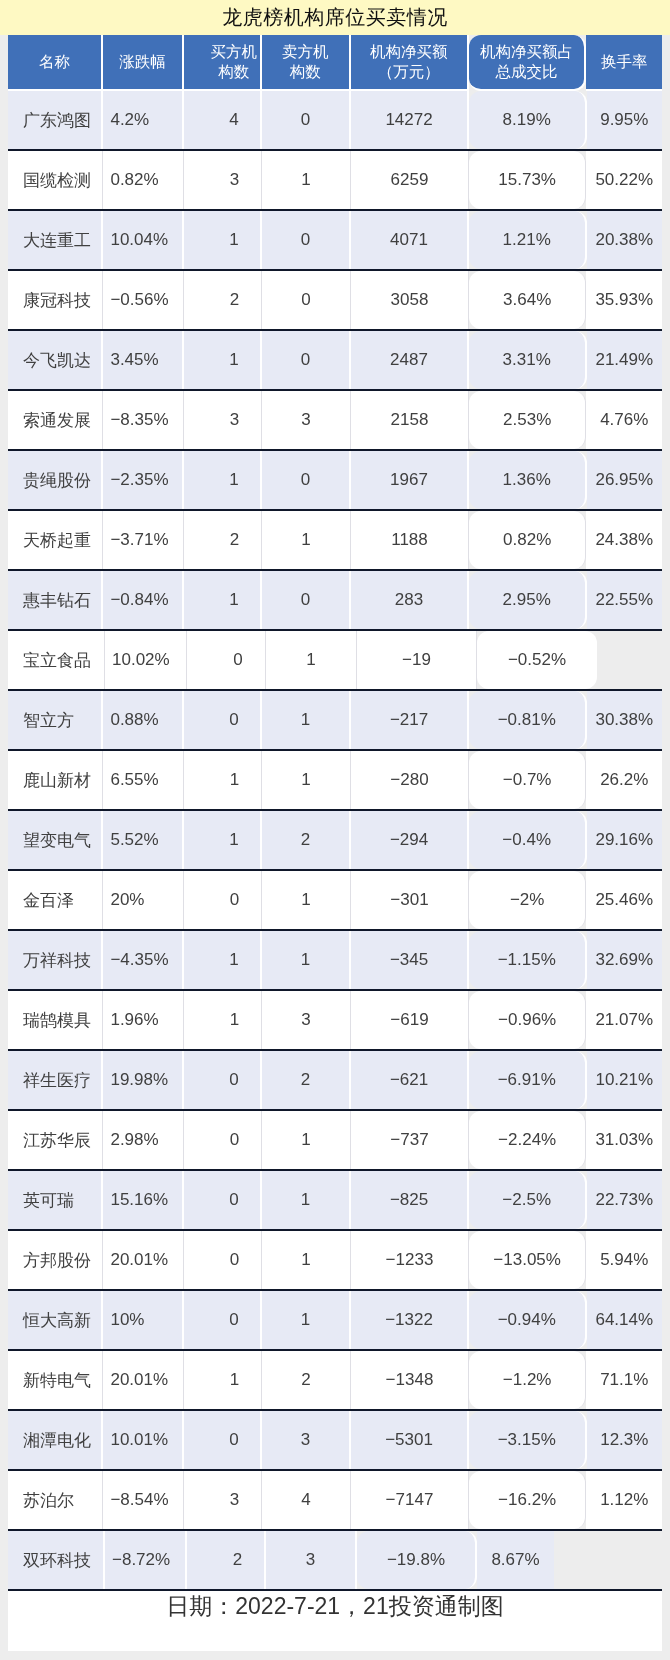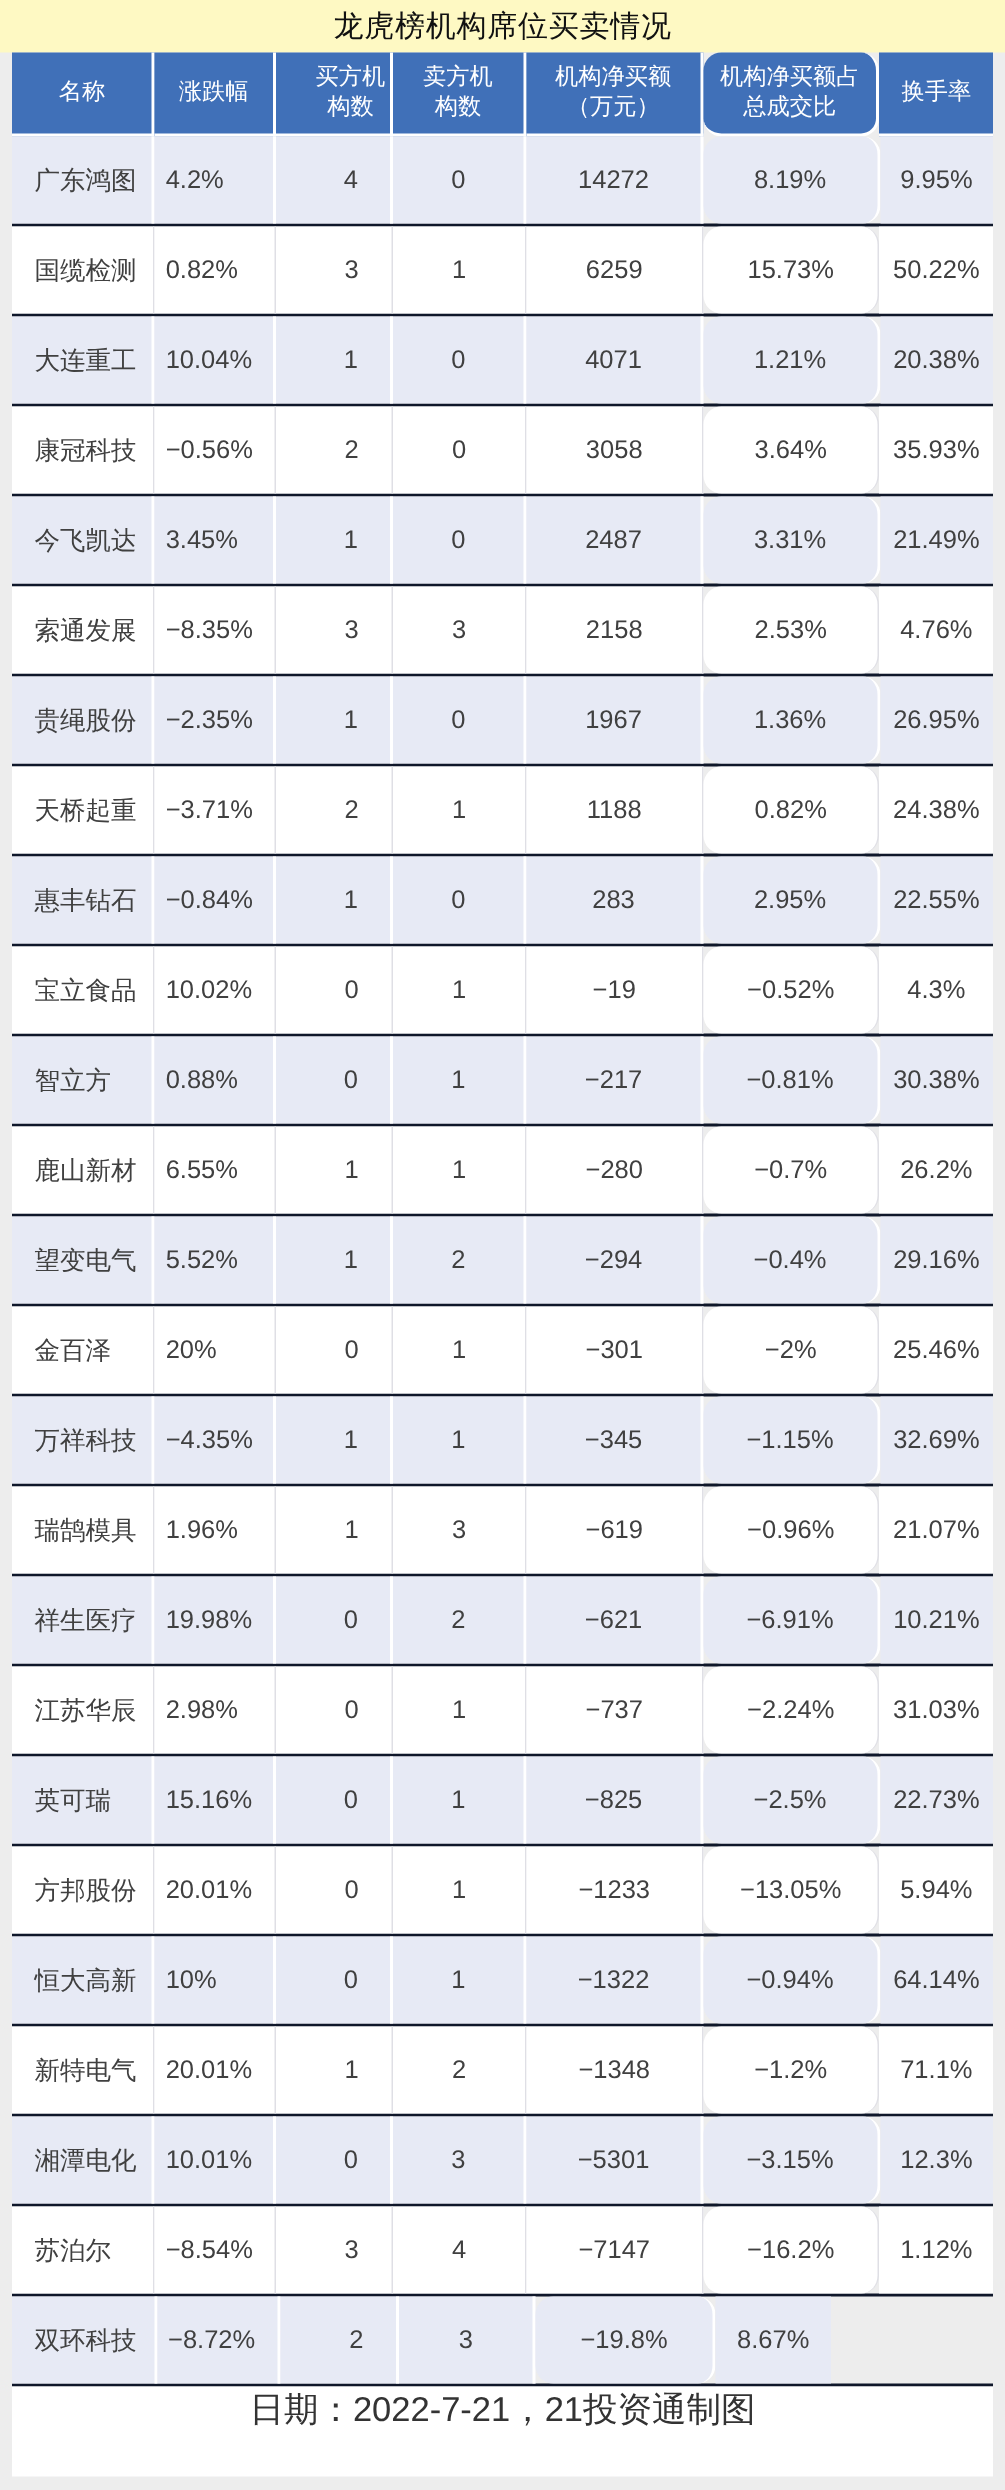--- a/index.html
+++ b/index.html
@@ -154,21 +154,20 @@
         <div class="cell c5">2.95%</div>
         <div class="cell c6">22.55%</div>
       </div>
       <div class="trow plain">
         <div class="cell c0">宝立食品</div>
         <div class="cell c1">10.02%</div>
         <div class="cell c2">0</div>
         <div class="cell c3">1</div>
         <div class="cell c4">−19</div>
         <div class="cell c5">−0.52%</div>
-        <div class="cell c6">4.3%</div>
       </div>
       <div class="trow alt">
         <div class="cell c0">智立方</div>
         <div class="cell c1">0.88%</div>
         <div class="cell c2">0</div>
         <div class="cell c3">1</div>
         <div class="cell c4">−217</div>
         <div class="cell c5">−0.81%</div>
         <div class="cell c6">30.38%</div>
       </div>

